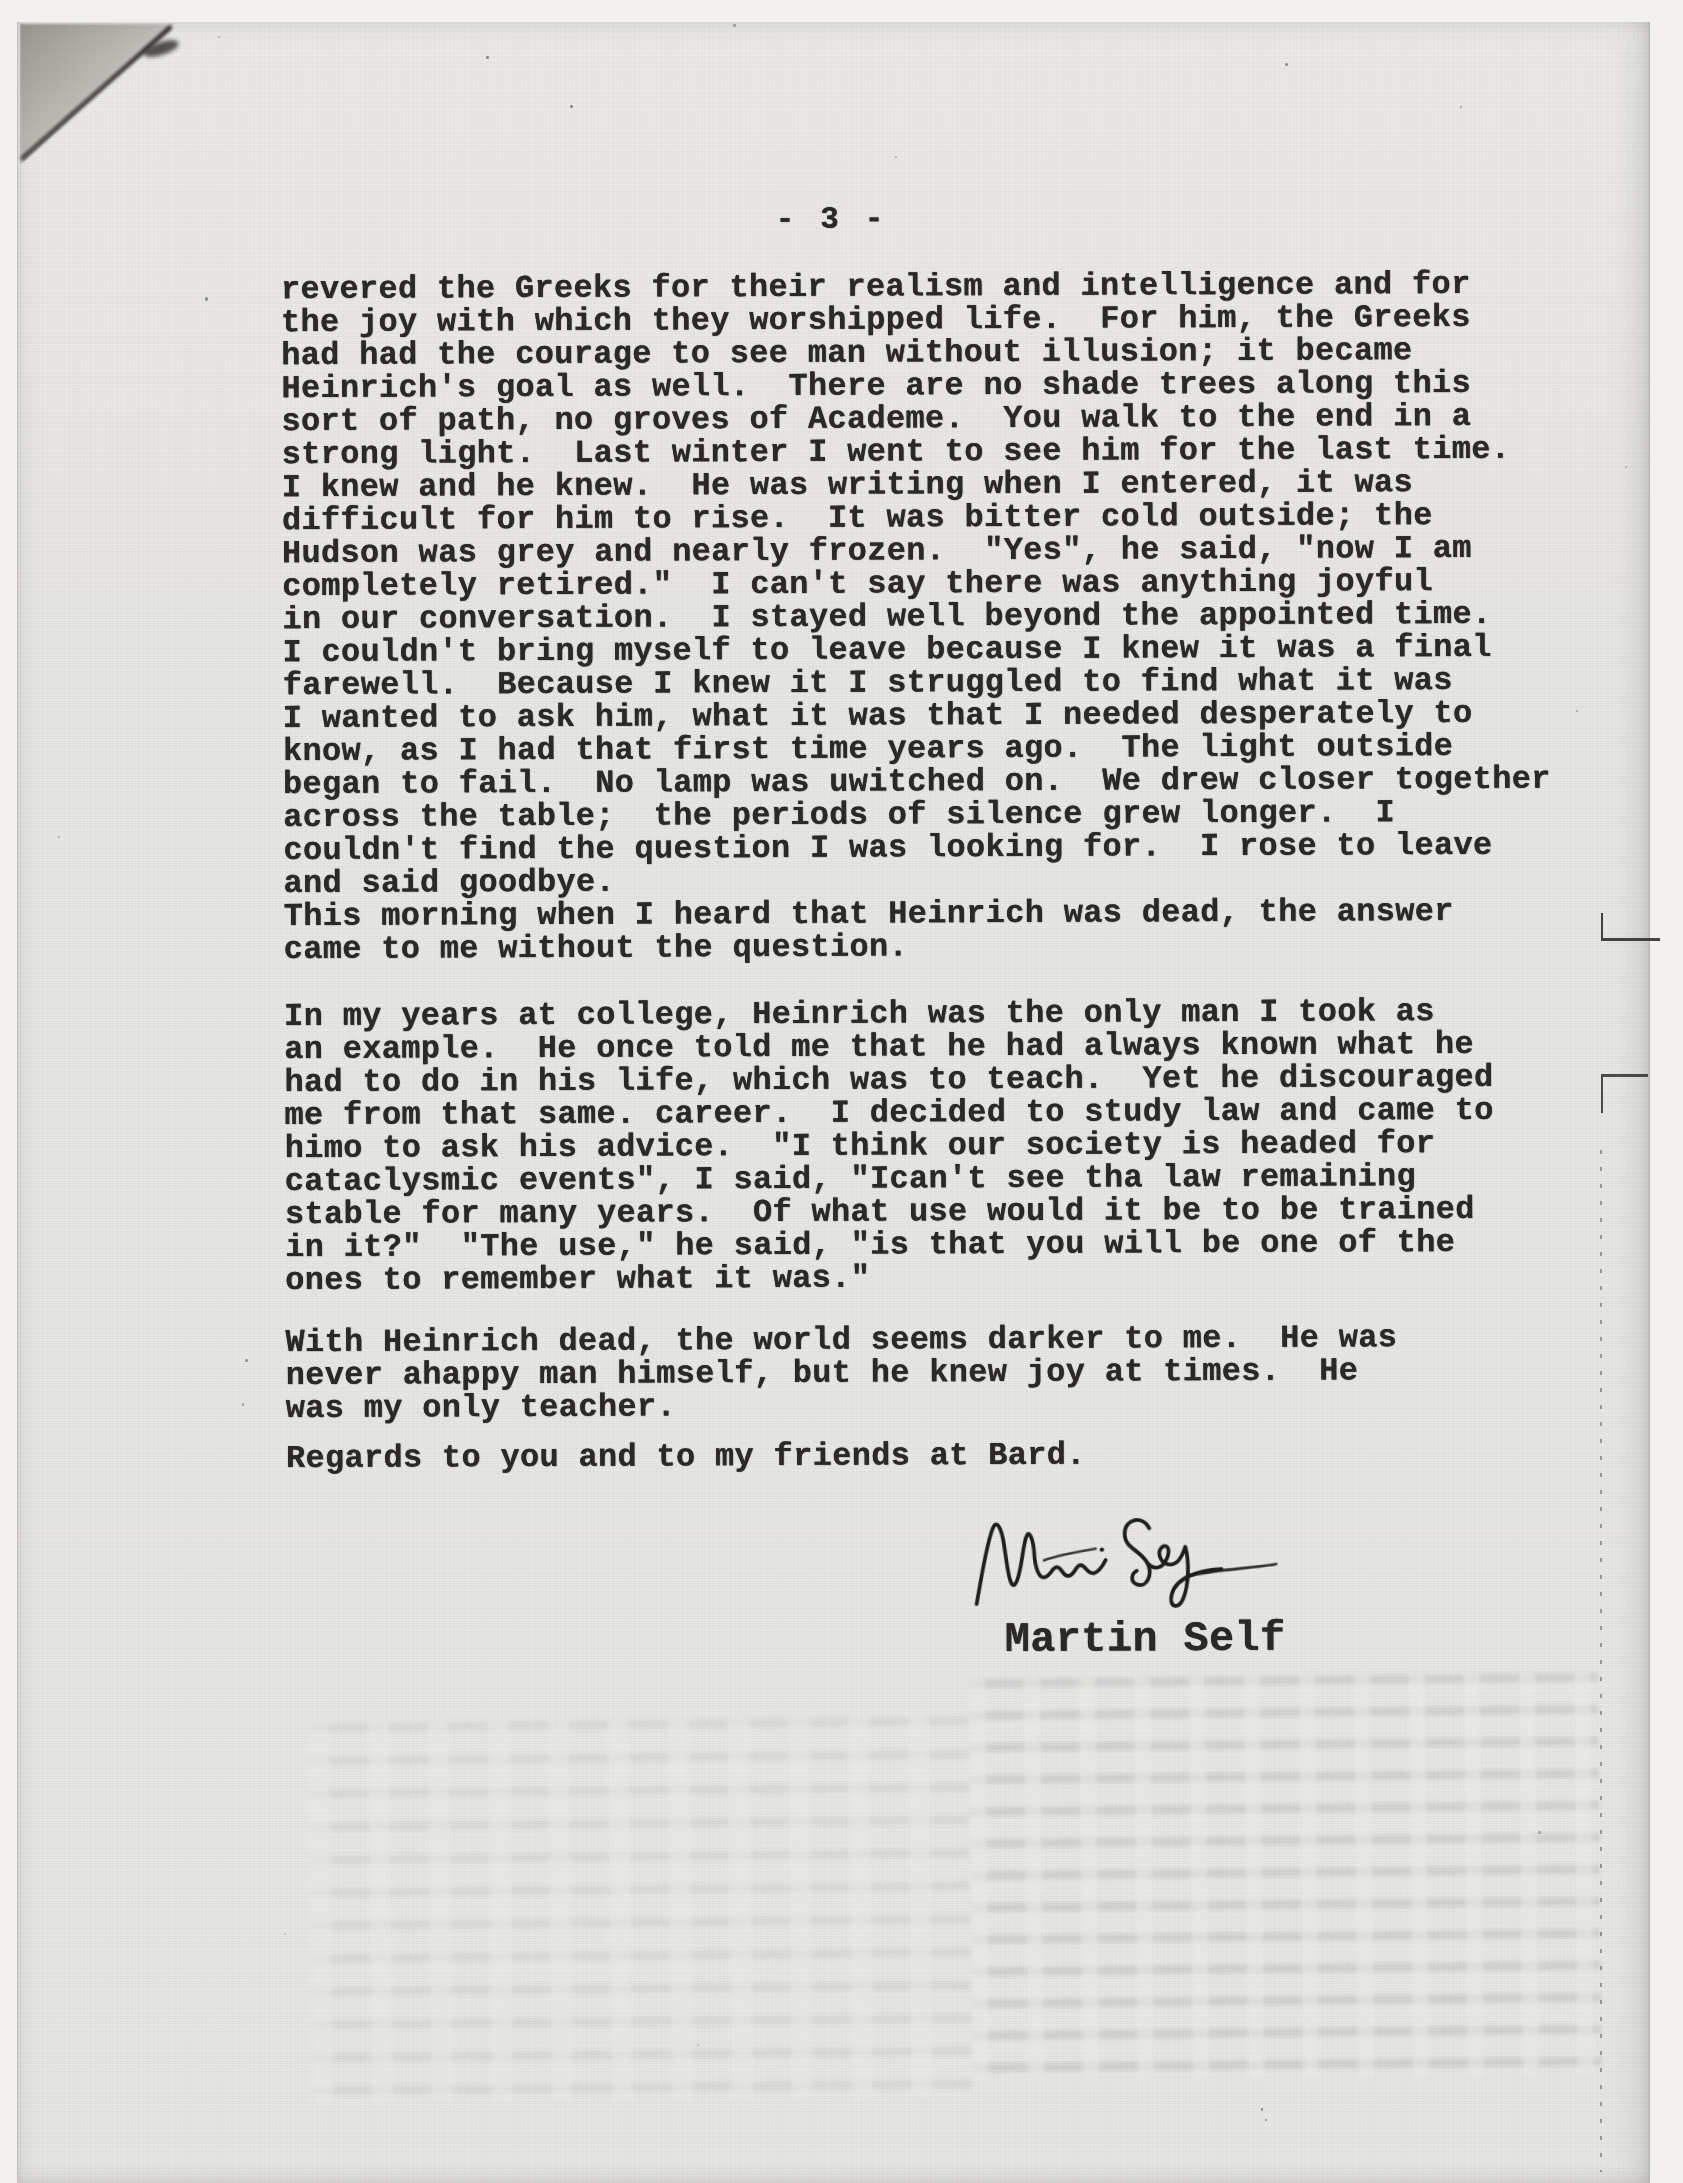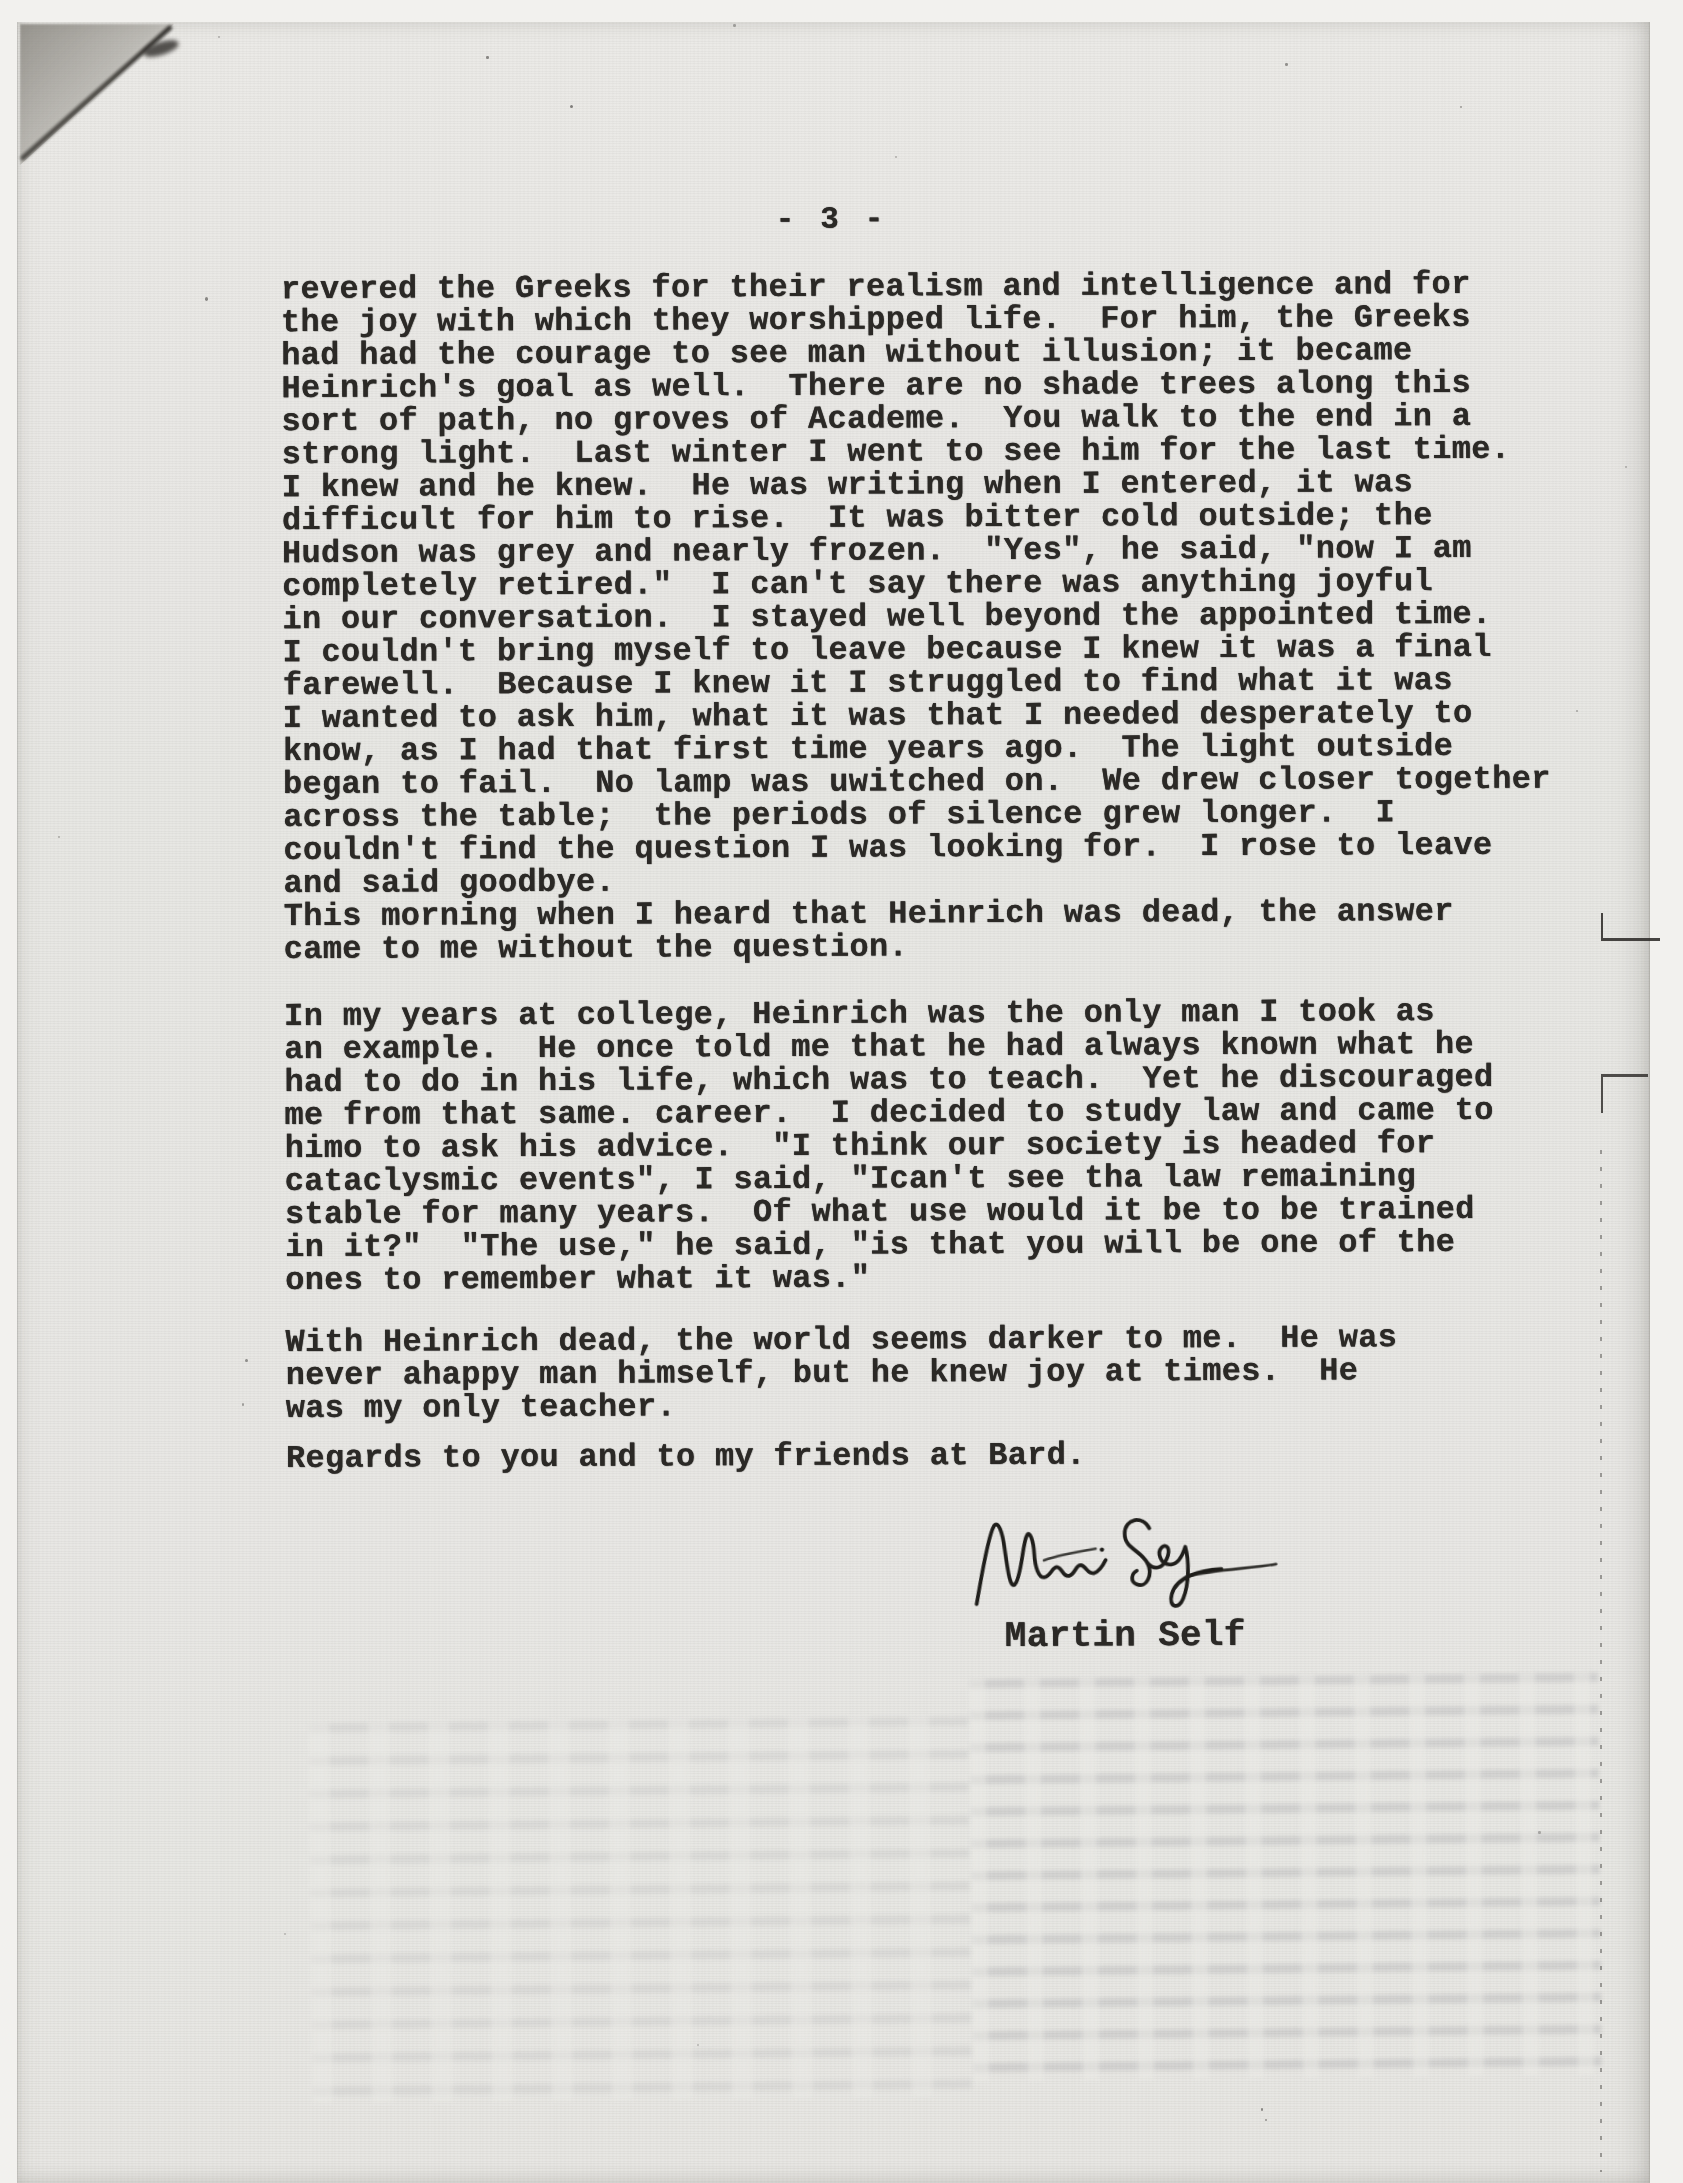--- a/index.html
+++ b/index.html
@@ -87,21 +87,21 @@
   .para.p3 { margin-top: 29px; }
   .para.p4 { margin-top: 17.4px; }
   .signature {
     position: absolute; left: 967px; top: 1513px;
     width: 324px; height: 112px;
     transform: rotate(-3deg);
   }
   .signature svg { filter: blur(0.3px); }
   .typed-name {
     position: absolute; left: 1002px; top: 1619px;
-    font-size: 36px; font-weight: 700;
+    font-size: 42px; font-weight: 700;
     letter-spacing: 0.3px;
     color: #2b2926;
     text-shadow: 0 0 0.9px rgba(25,24,22,0.8), 0.6px 0.6px 0 rgba(35,34,30,0.15);
   }
   
   .bracket-l {
     position: absolute; left: 1601px; top: 913px;
     width: 57px; height: 25px;
     border-left: 2.5px solid rgba(40,38,35,0.85);
     border-bottom: 3.1px solid rgba(40,38,35,0.85);

